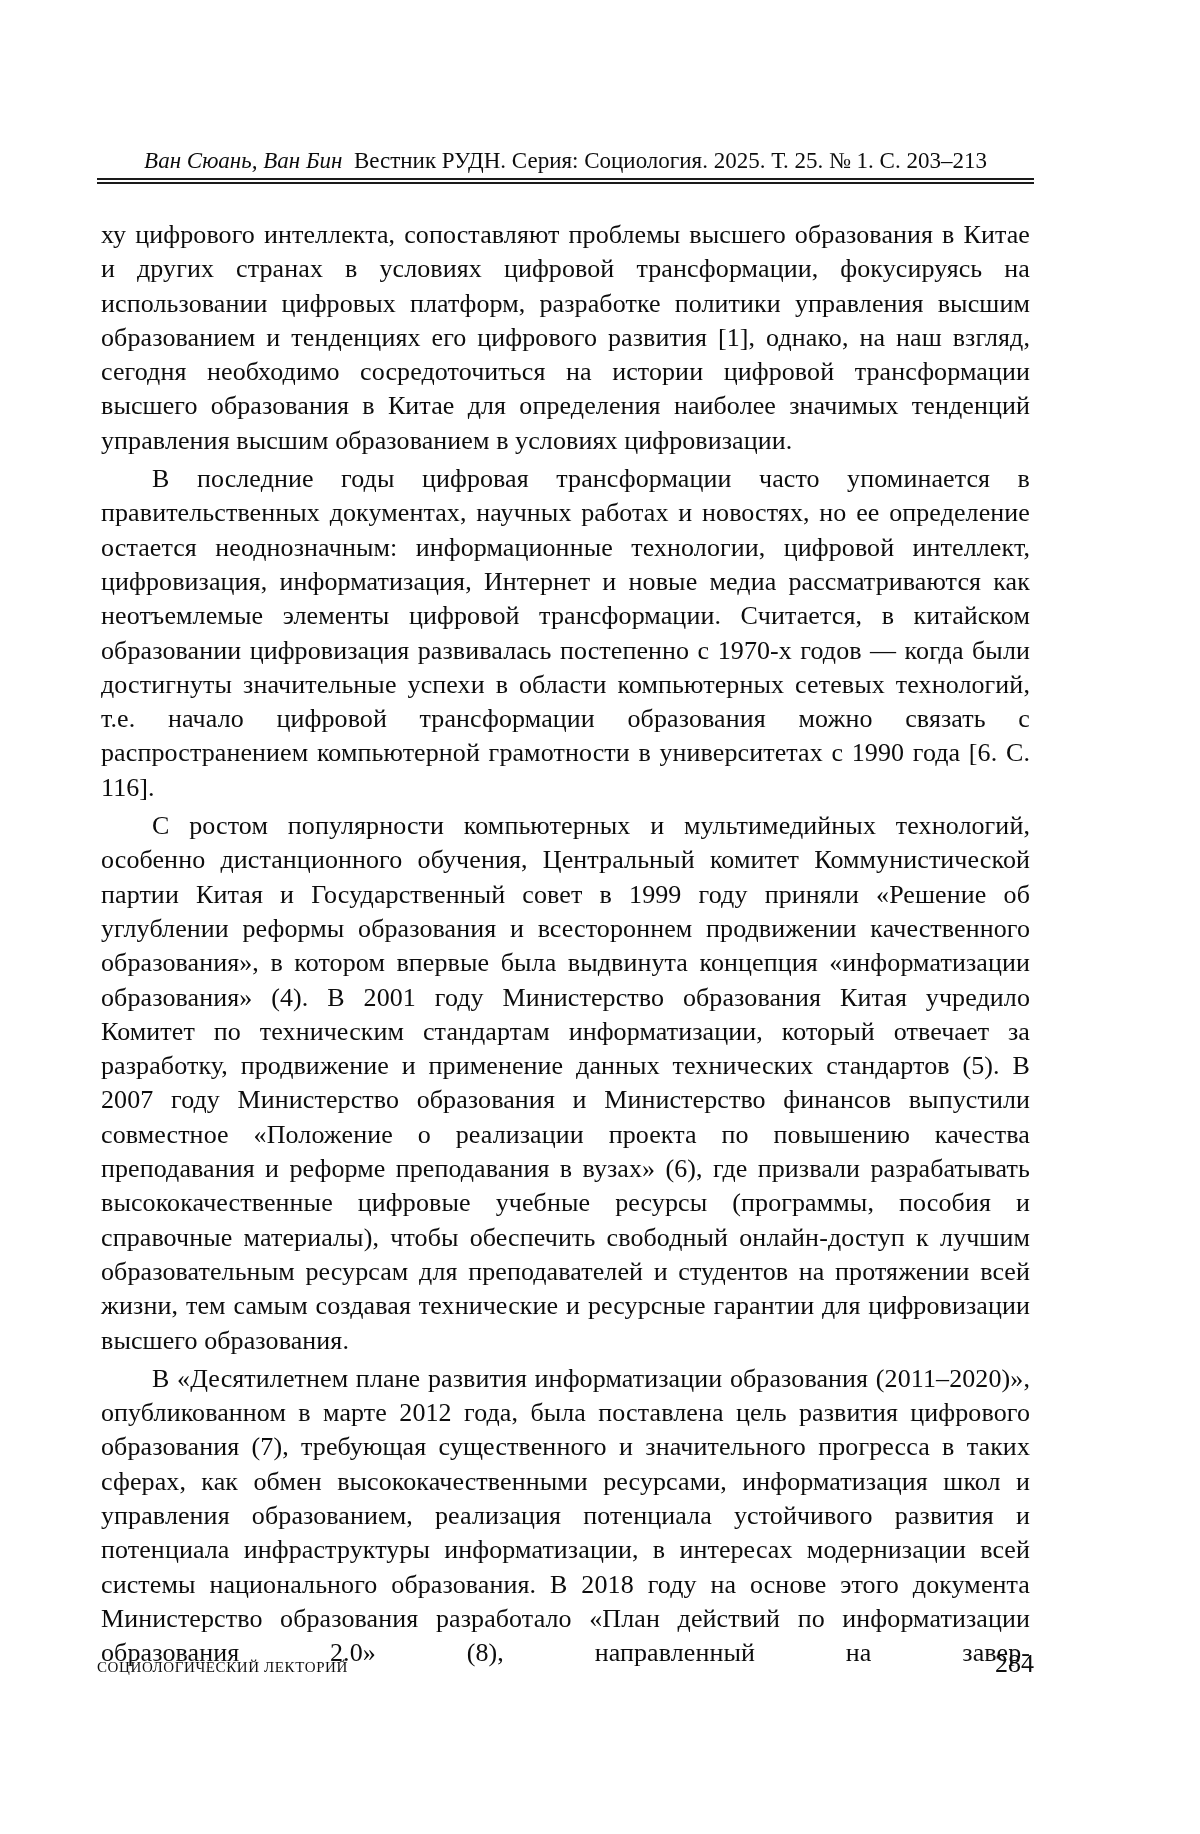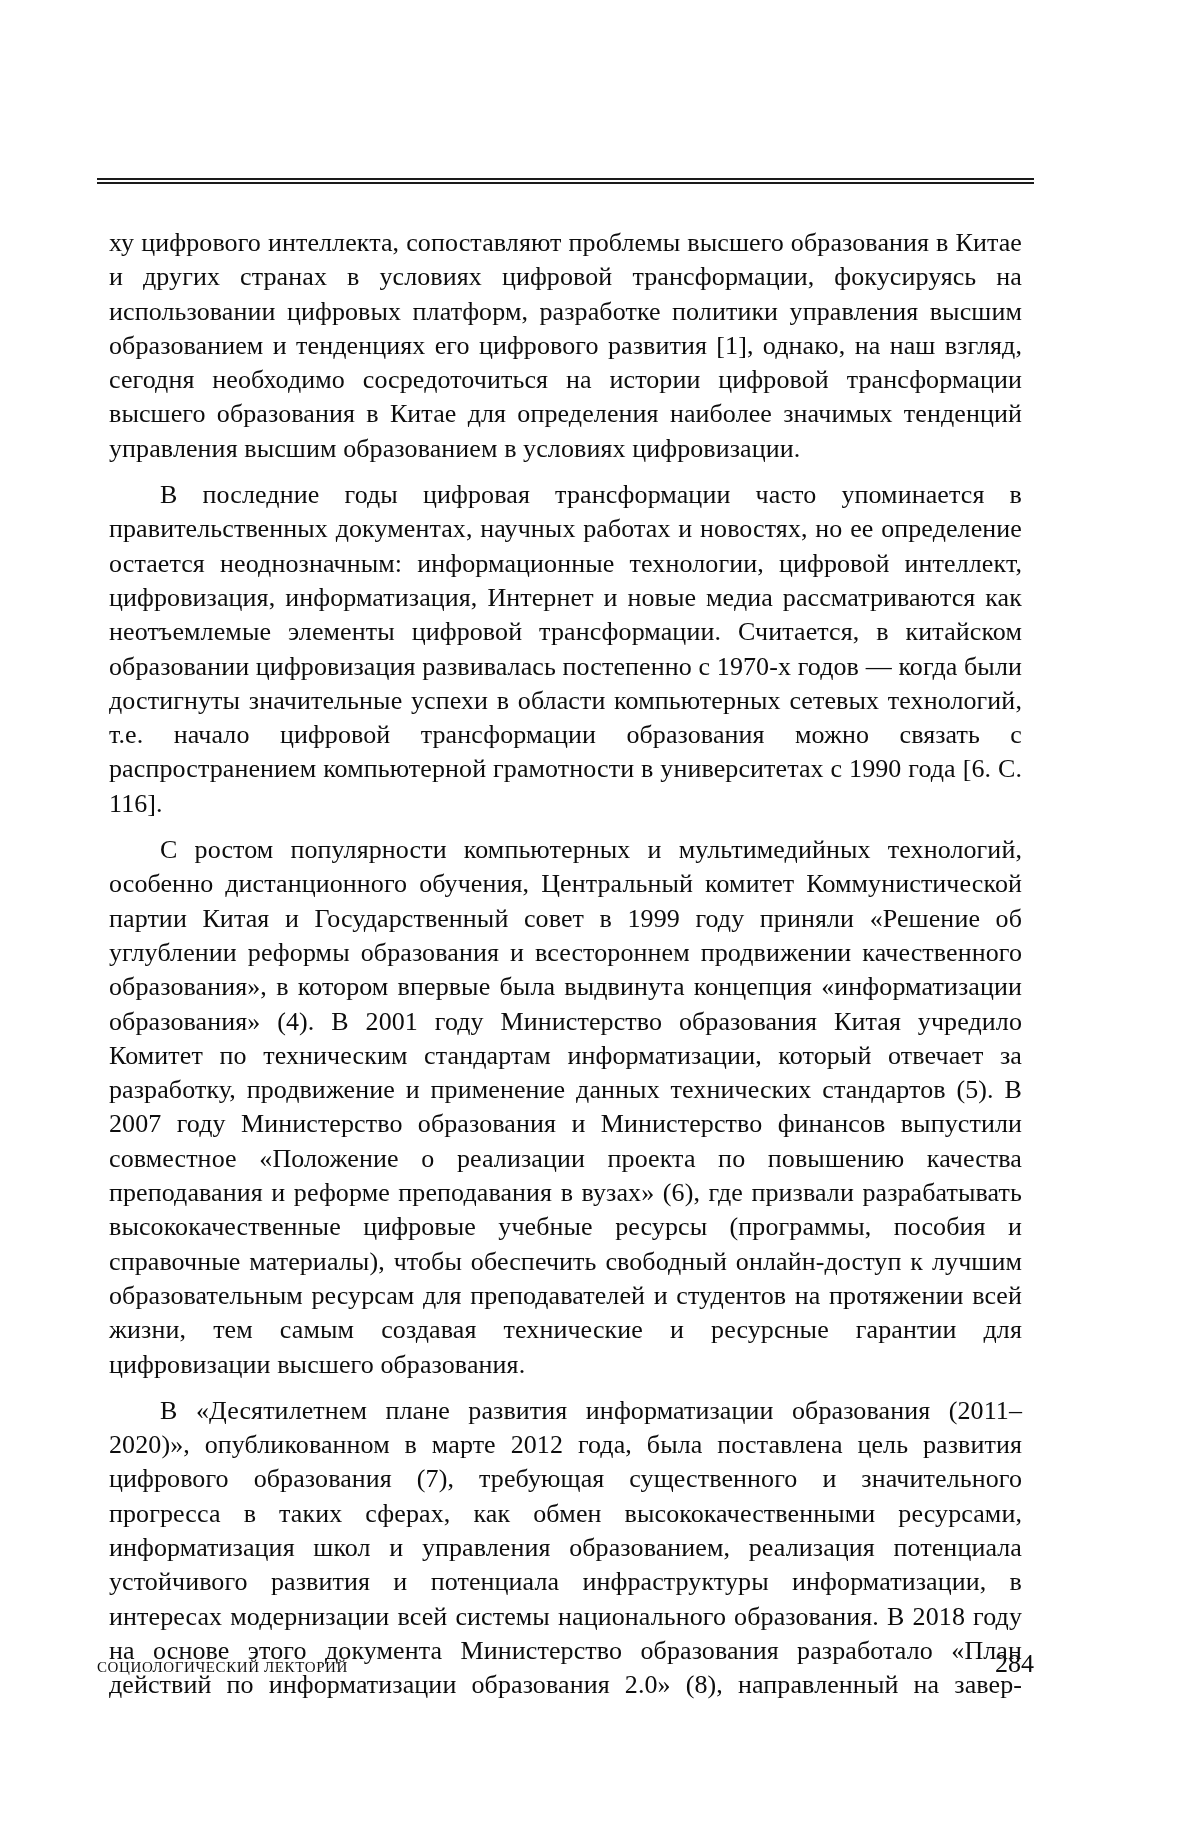--- a/index.html
+++ b/index.html
@@ -49,21 +49,21 @@
     position: absolute;
     top: 214px;
     left: 97px;
     width: 937px;
     font-size: 26px;
     line-height: 34.3px;
     text-align: justify;
     letter-spacing: 0.1px;
   }
   .article-body p {
-    margin: 12px;
+    margin: 4px;
     padding: 0;
     text-indent: 51px;
     hyphens: auto;
     -webkit-hyphens: auto;
   }
   .article-body p.no-indent {
     text-indent: 0;
   }
   .article-body p.continues {
     text-align-last: justify;
@@ -85,20 +85,23 @@
   }
   .page-number {
     font-size: 26px;
   }
 </style>
 </head>
 <body>
 
 <div class="page">
 
+  <div class="running-head">
+    <span class="authors">Ван Сюань, Ван Бин</span><span class="journal-ref"> Вестник РУДН. Серия: Социология. 2025. Т. 25. № 1. С. 203–213</span>
+  </div>
 
   <div class="head-rule"></div>
 
   <div class="article-body" lang="ru">
     <p class="no-indent">ху цифрового интеллекта, сопоставляют проблемы высшего образования в Китае и других странах в условиях цифровой трансформации, фокусируясь на использовании цифровых платформ, разработке политики управления высшим образованием и тенденциях его цифрового развития [1], однако, на наш взгляд, сегодня необходимо сосредоточиться на истории цифровой трансформации высшего образования в Китае для определения наиболее значимых тенденций управления высшим образованием в условиях цифровизации.</p>
     <p>В последние годы цифровая трансформации часто упоминается в правительственных документах, научных работах и новостях, но ее определение остается неоднозначным: информационные технологии, цифровой интеллект, цифровизация, информатизация, Интернет и новые медиа рассматриваются как неотъемлемые элементы цифровой трансформации. Считается, в китайском образовании цифровизация развивалась постепенно с 1970-х годов — когда были достигнуты значительные успехи в области компьютерных сетевых технологий, т.е. начало цифровой трансформации образования можно связать с распространением компьютерной грамотности в университетах с 1990 года [6. С. 116].</p>
     <p>С ростом популярности компьютерных и мультимедийных технологий, особенно дистанционного обучения, Центральный комитет Коммунистической партии Китая и Государственный совет в 1999 году приняли «Решение об углублении реформы образования и всестороннем продвижении качественного образования», в котором впервые была выдвинута концепция «информатизации образования» (4). В 2001 году Министерство образования Китая учредило Комитет по техническим стандартам информатизации, который отвечает за разработку, продвижение и применение данных технических стандартов (5). В 2007 году Министерство образования и Министерство финансов выпустили совместное «Положение о реализации проекта по повышению качества преподавания и реформе преподавания в вузах» (6), где призвали разрабатывать высококачественные цифровые учебные ресурсы (программы, пособия и справочные материалы), чтобы обеспечить свободный онлайн-доступ к лучшим образовательным ресурсам для преподавателей и студентов на протяжении всей жизни, тем самым создавая технические и ресурсные гарантии для цифровизации высшего образования.</p>
     <p class="continues">В «Десятилетнем плане развития информатизации образования (2011–2020)», опубликованном в марте 2012 года, была поставлена цель развития цифрового образования (7), требующая существенного и значительного прогресса в таких сферах, как обмен высококачественными ресурсами, информатизация школ и управления образованием, реализация потенциала устойчивого развития и потенциала инфраструктуры информатизации, в интересах модернизации всей системы национального образования. В 2018 году на основе этого документа Министерство образования разработало «План действий по информатизации образования 2.0» (8), направленный на завер-</p>
   </div>
 

